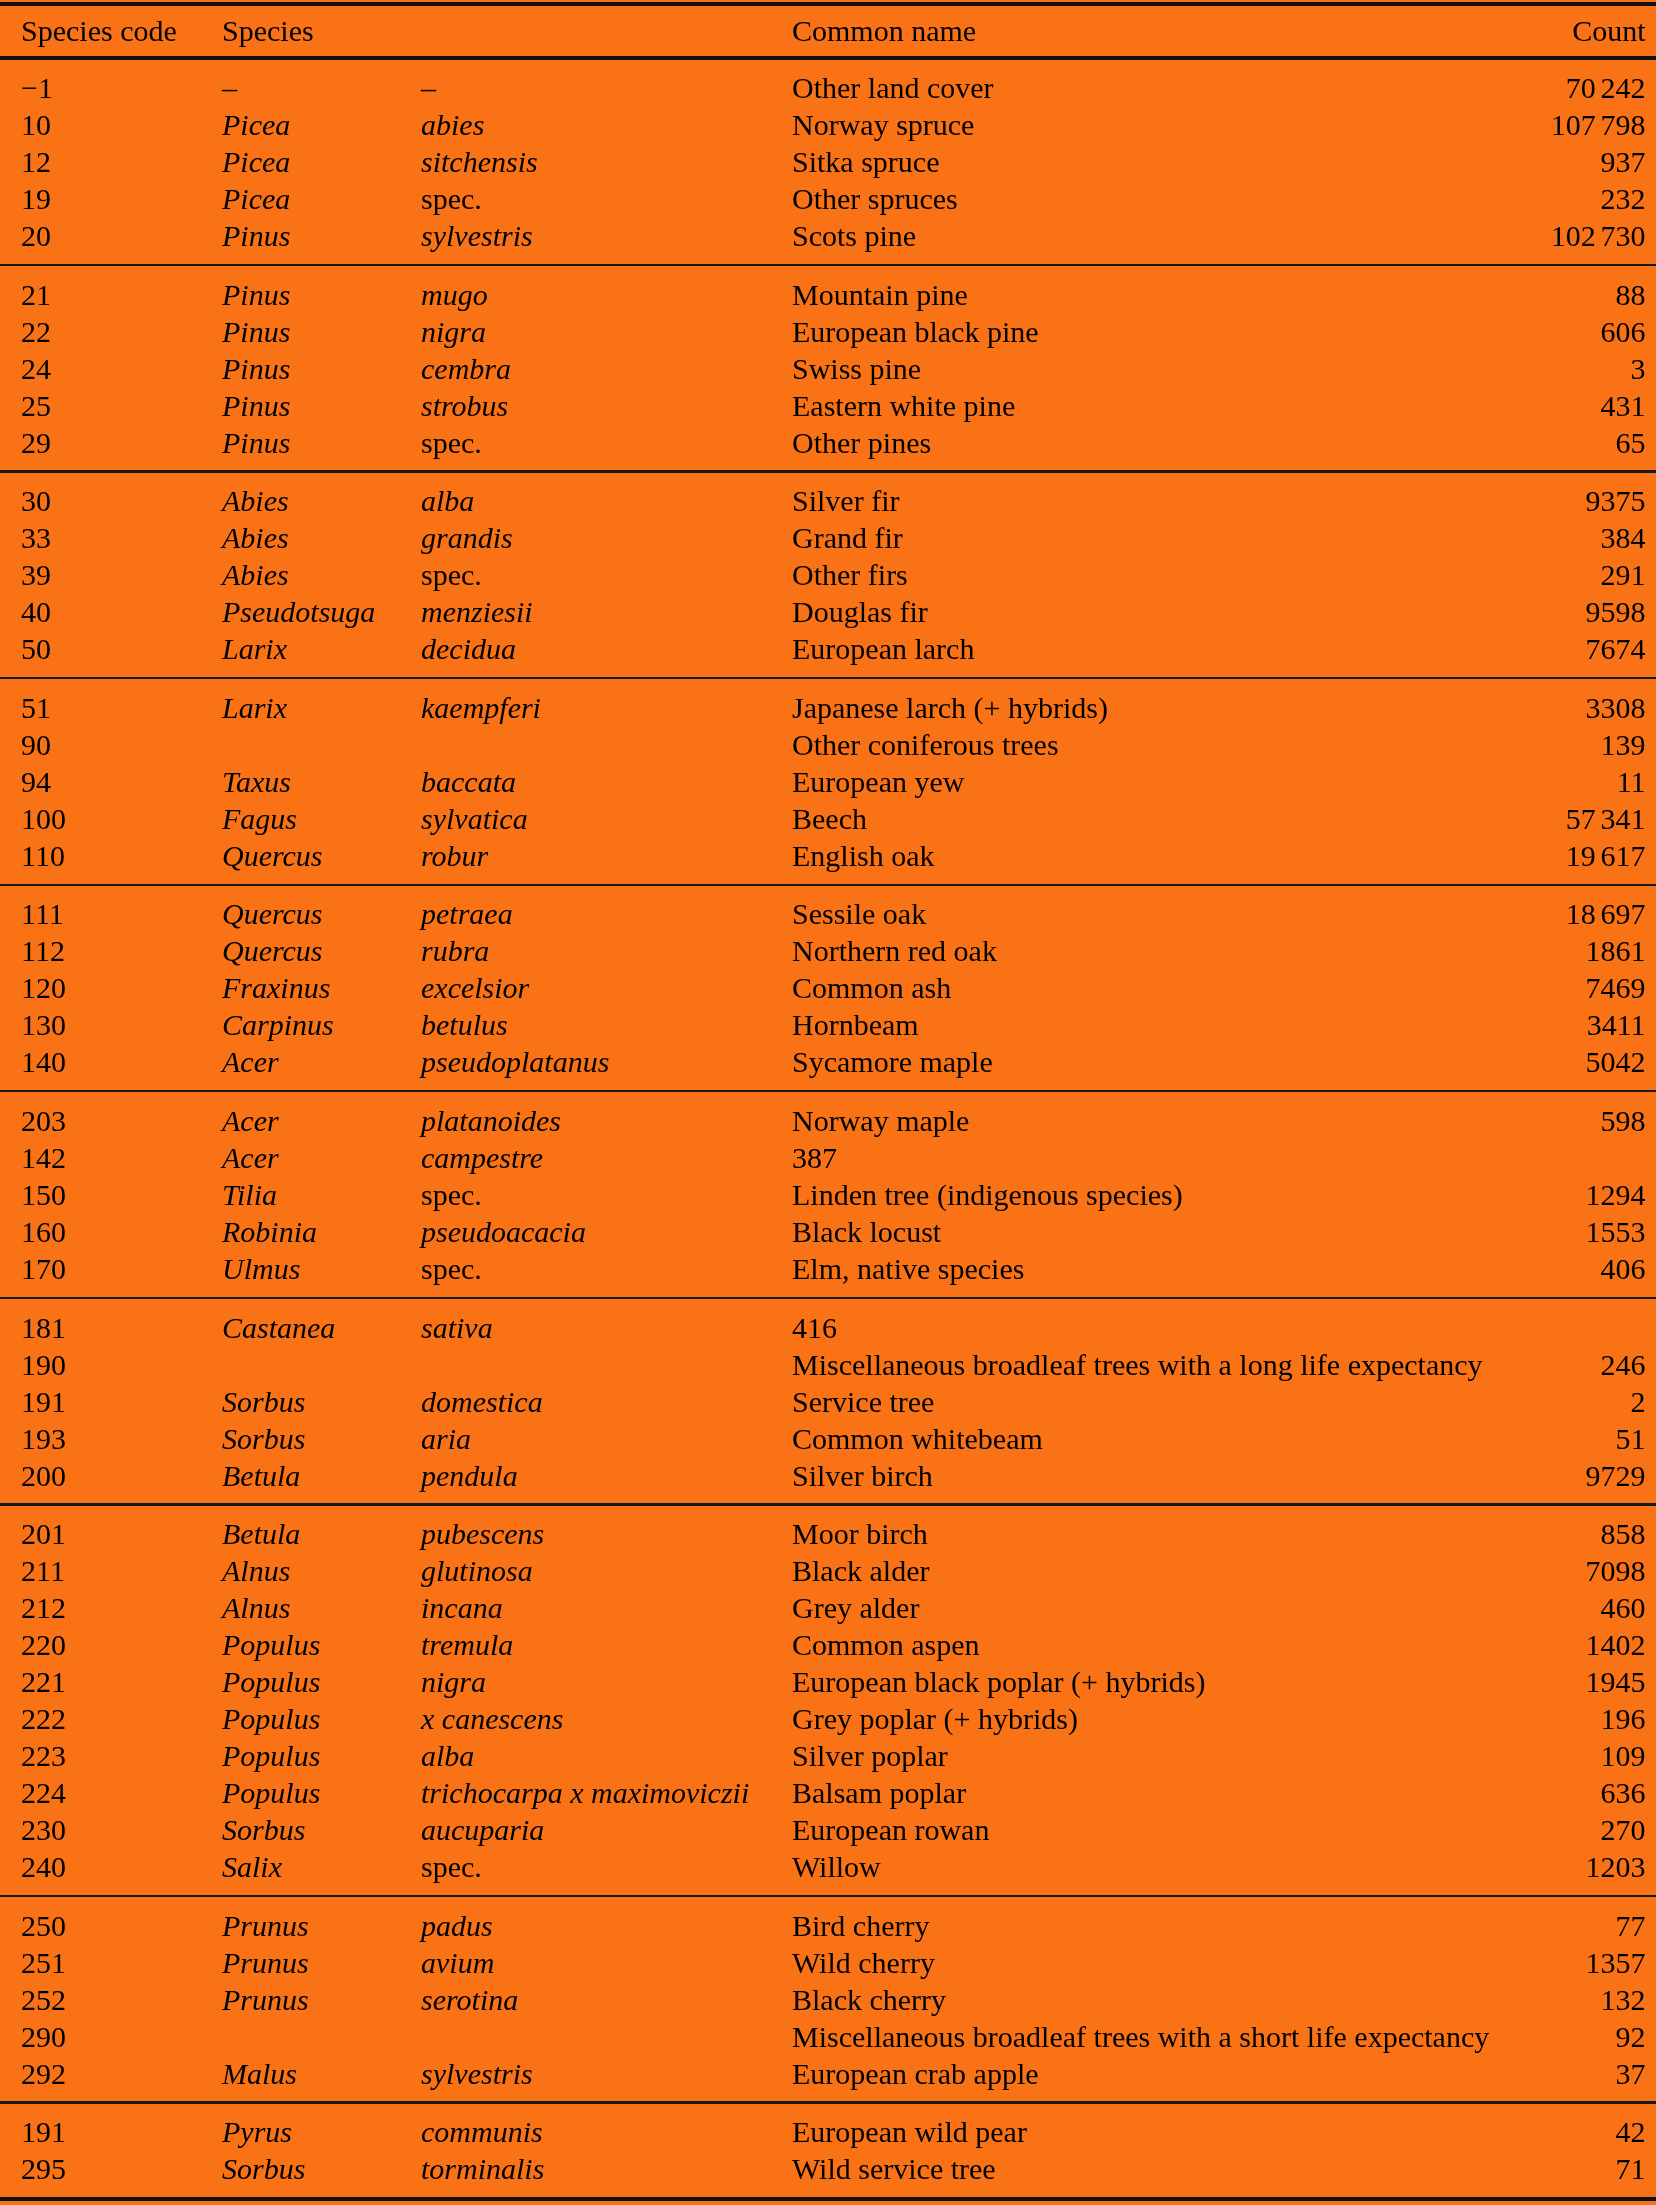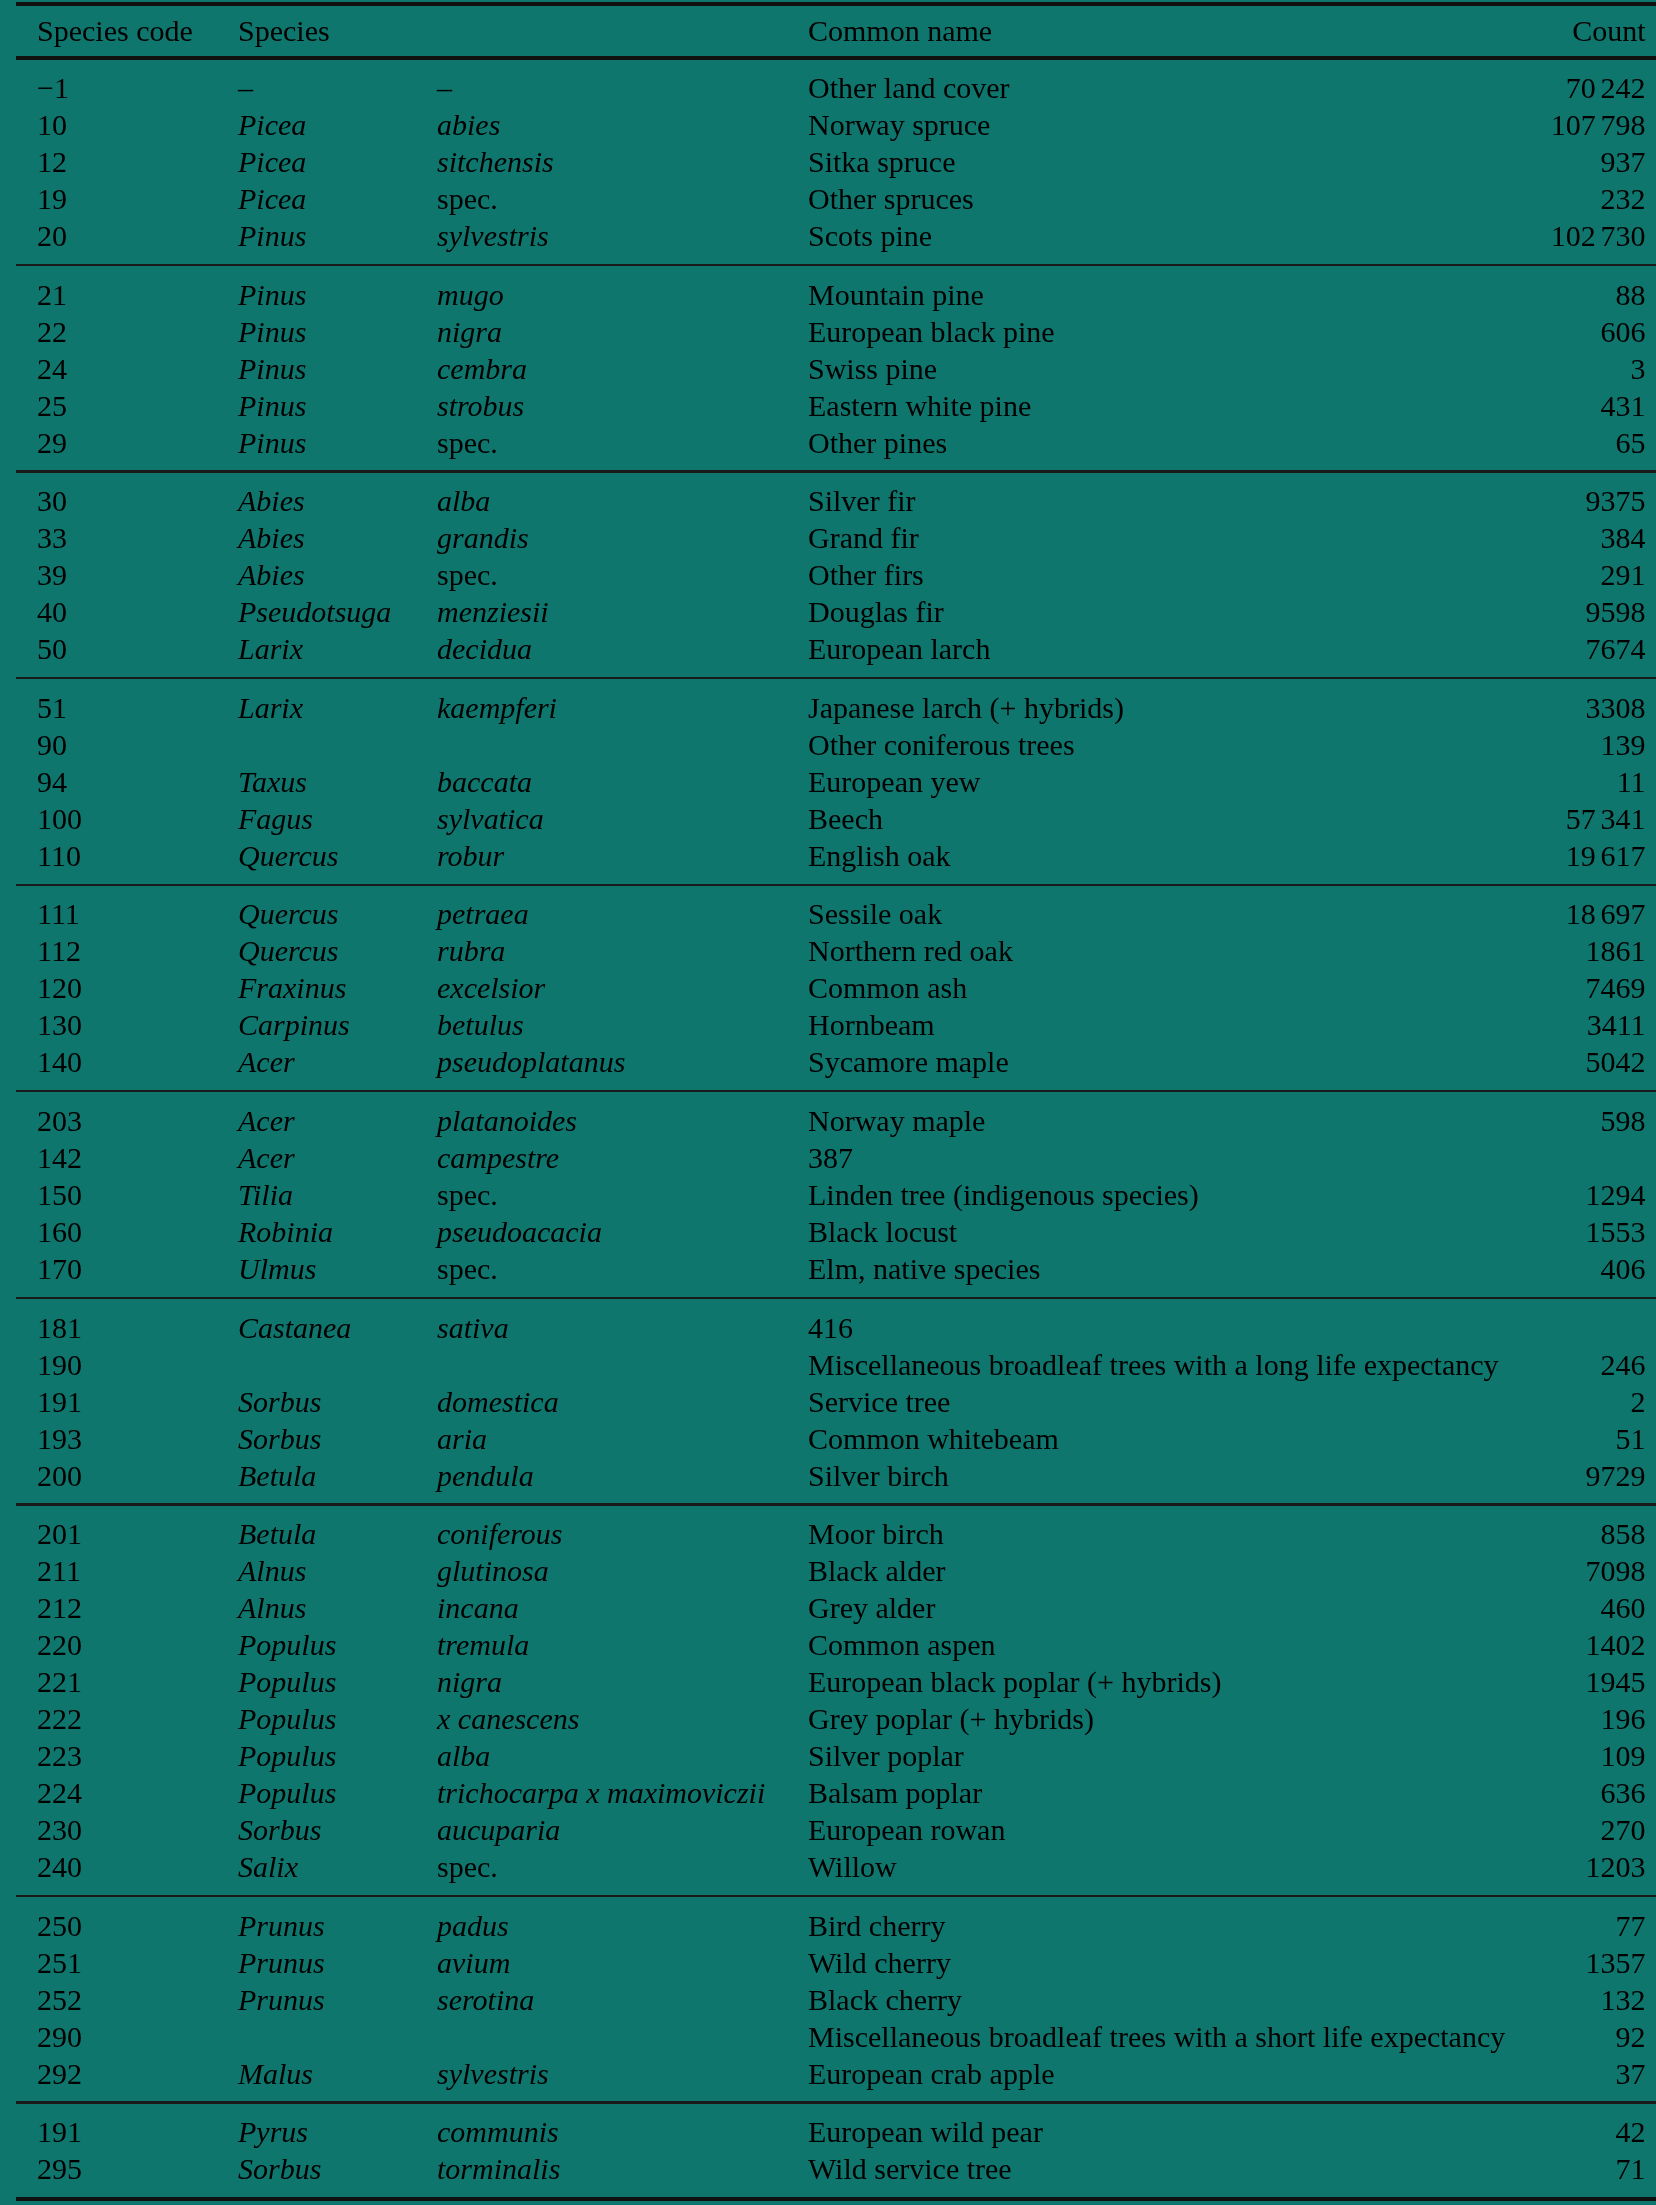--- a/index.html
+++ b/index.html
@@ -4,28 +4,27 @@
 <style>
   html, body {
     margin: 0;
     padding: 0;
     background: #ffffff;
   }
   .page {
     position: relative;
     width: 1656px;
     height: 2205px;
-    background: #0f766e;
+    background: #f97316;
     color: #000000;
     font-family: "Liberation Serif", "DejaVu Serif", serif;
     font-size: 30px;
     box-sizing: border-box;
     padding-top: 2.4px;
     overflow: hidden;
-    padding-left: 16px;
   }
   .rule {
     width: 100%;
     background: #111111;
   }
   .rule-thick { height: 4px; }
   .rule-mid   { height: 3.2px; }
   .rule-thin  { height: 2.4px; background: #1a1a1a; }
 
   .trow {
@@ -331,21 +330,21 @@
     <div class="cell species it">pendula</div>
     <div class="cell common">Silver birch</div>
     <div class="cell count">9729</div>
   </div>
       </div>
       <div class="rule rule-thin"></div>
       <div class="group">
         <div class="trow">
     <div class="cell code">201</div>
     <div class="cell genus it">Betula</div>
-    <div class="cell species it">coniferous</div>
+    <div class="cell species it">pubescens</div>
     <div class="cell common">Moor birch</div>
     <div class="cell count">858</div>
   </div>
         <div class="trow">
     <div class="cell code">211</div>
     <div class="cell genus it">Alnus</div>
     <div class="cell species it">glutinosa</div>
     <div class="cell common">Black alder</div>
     <div class="cell count">7098</div>
   </div>

